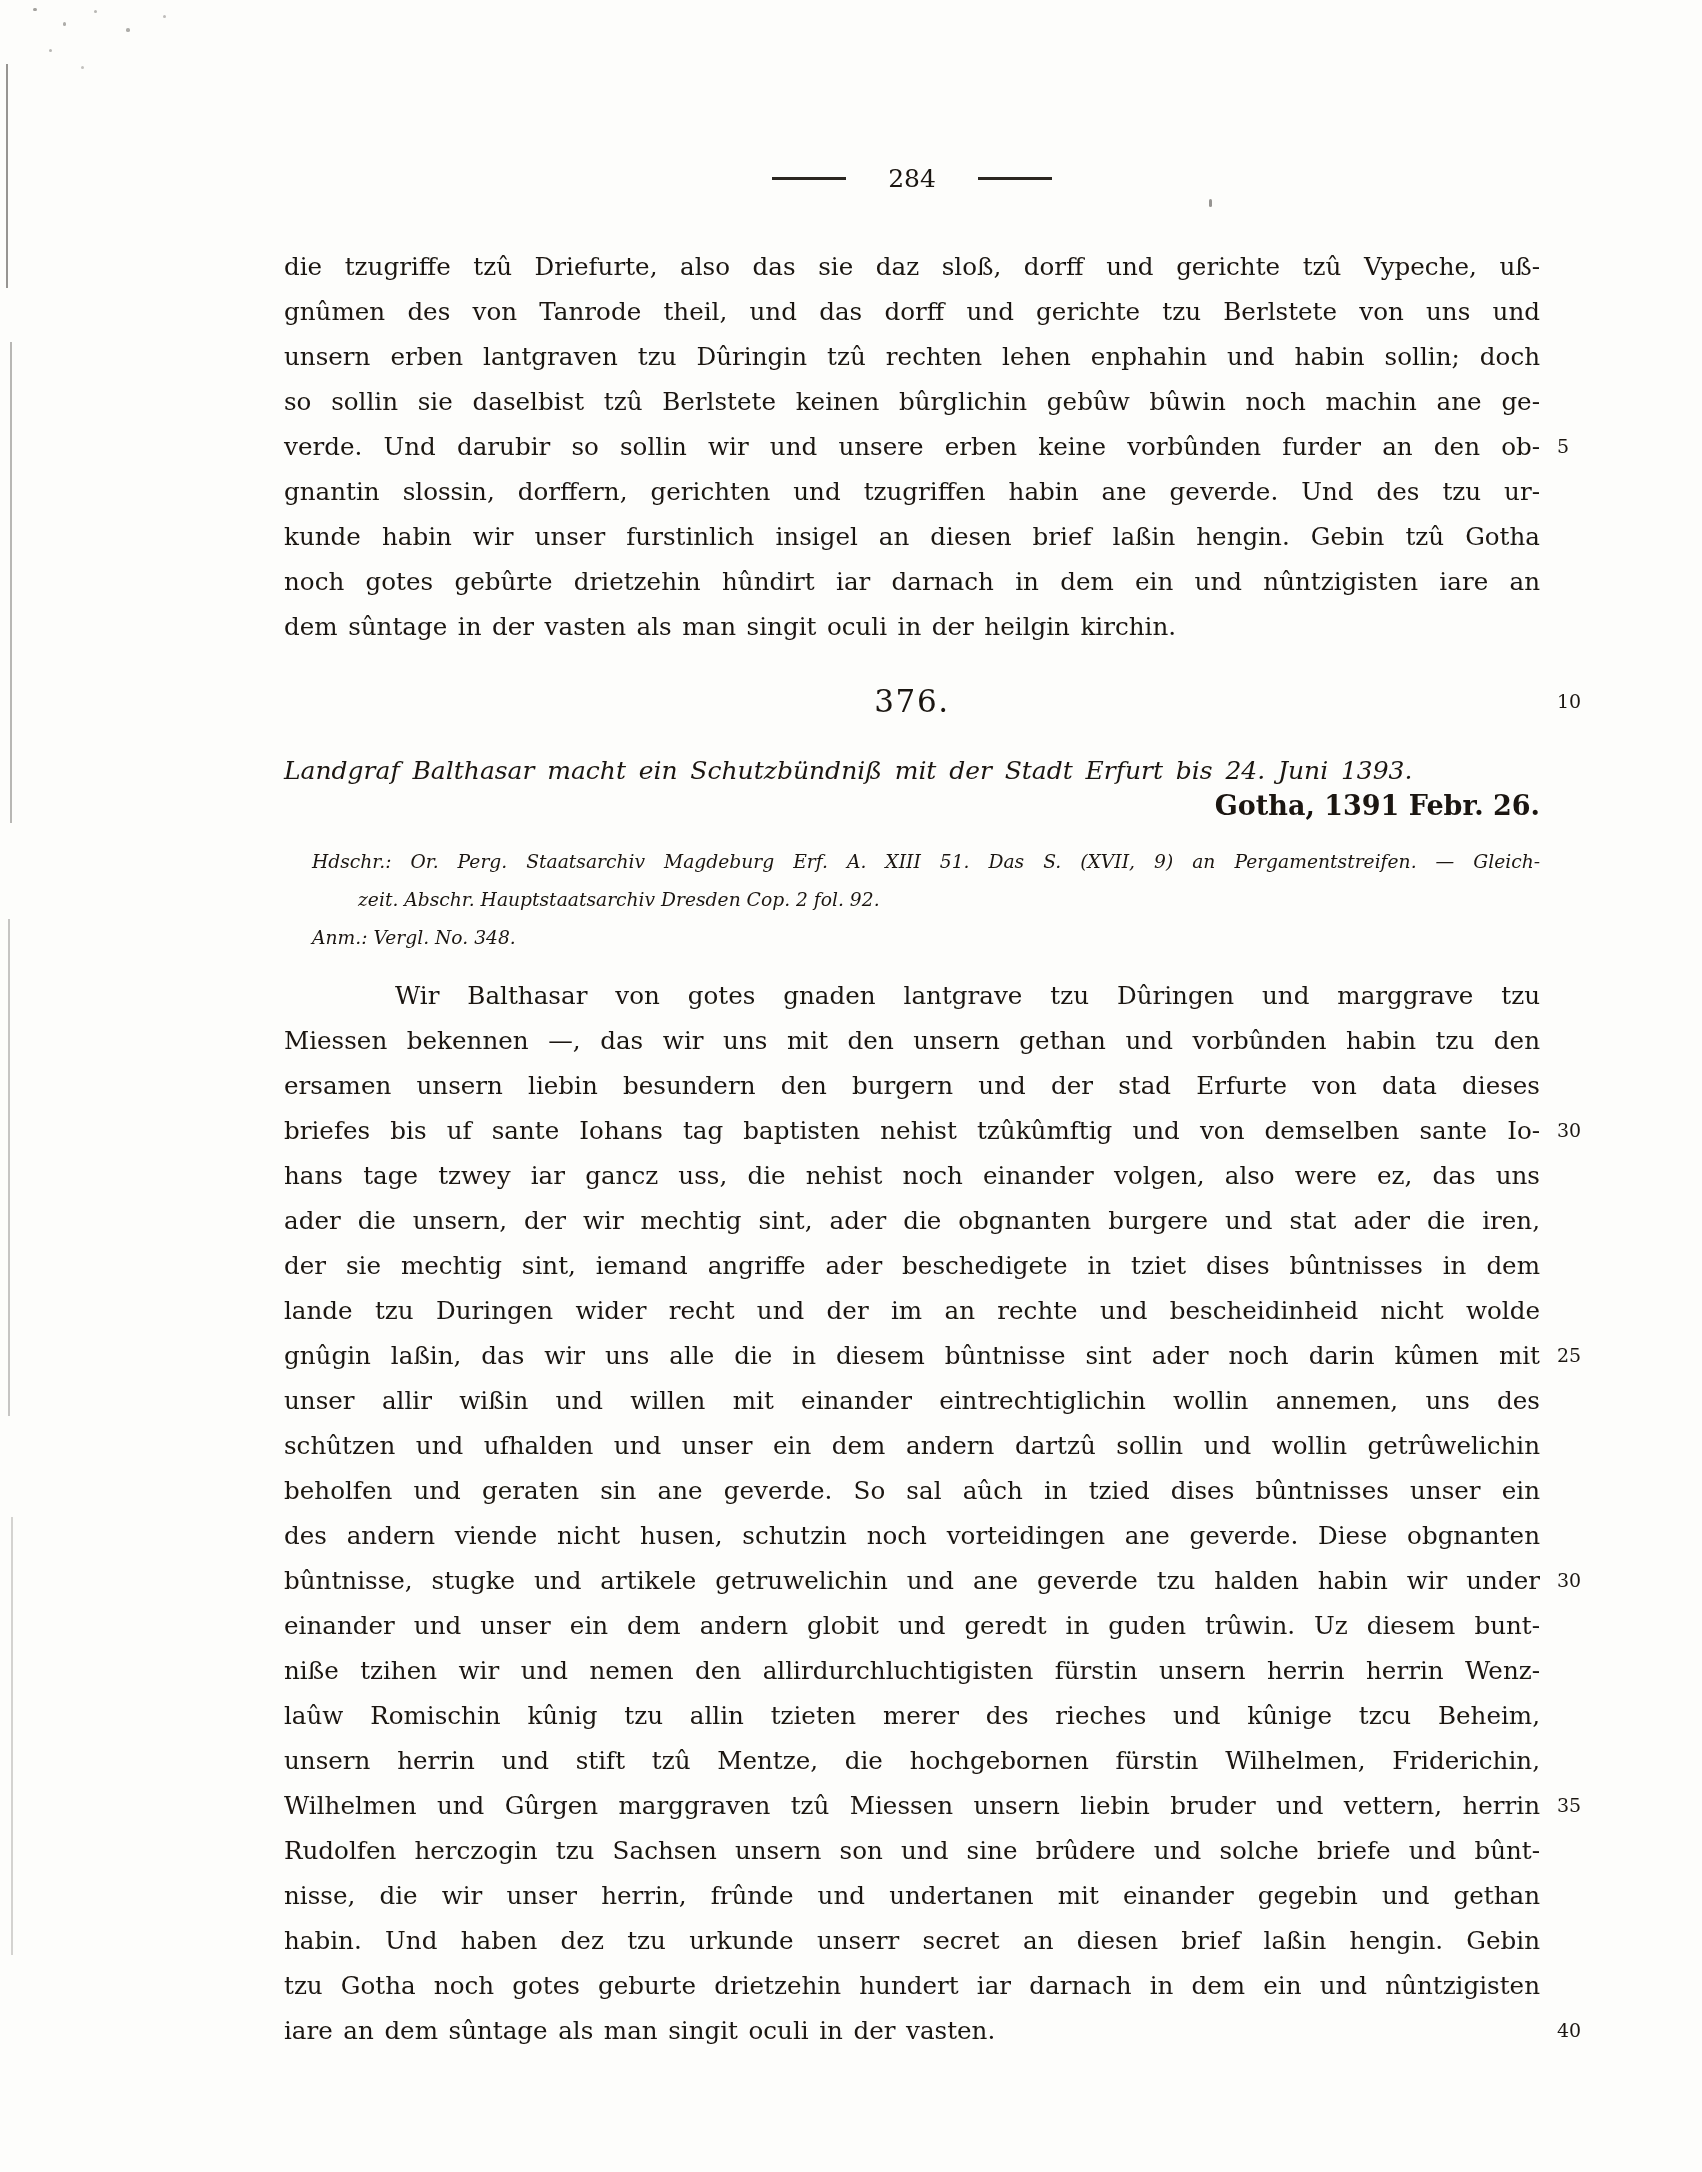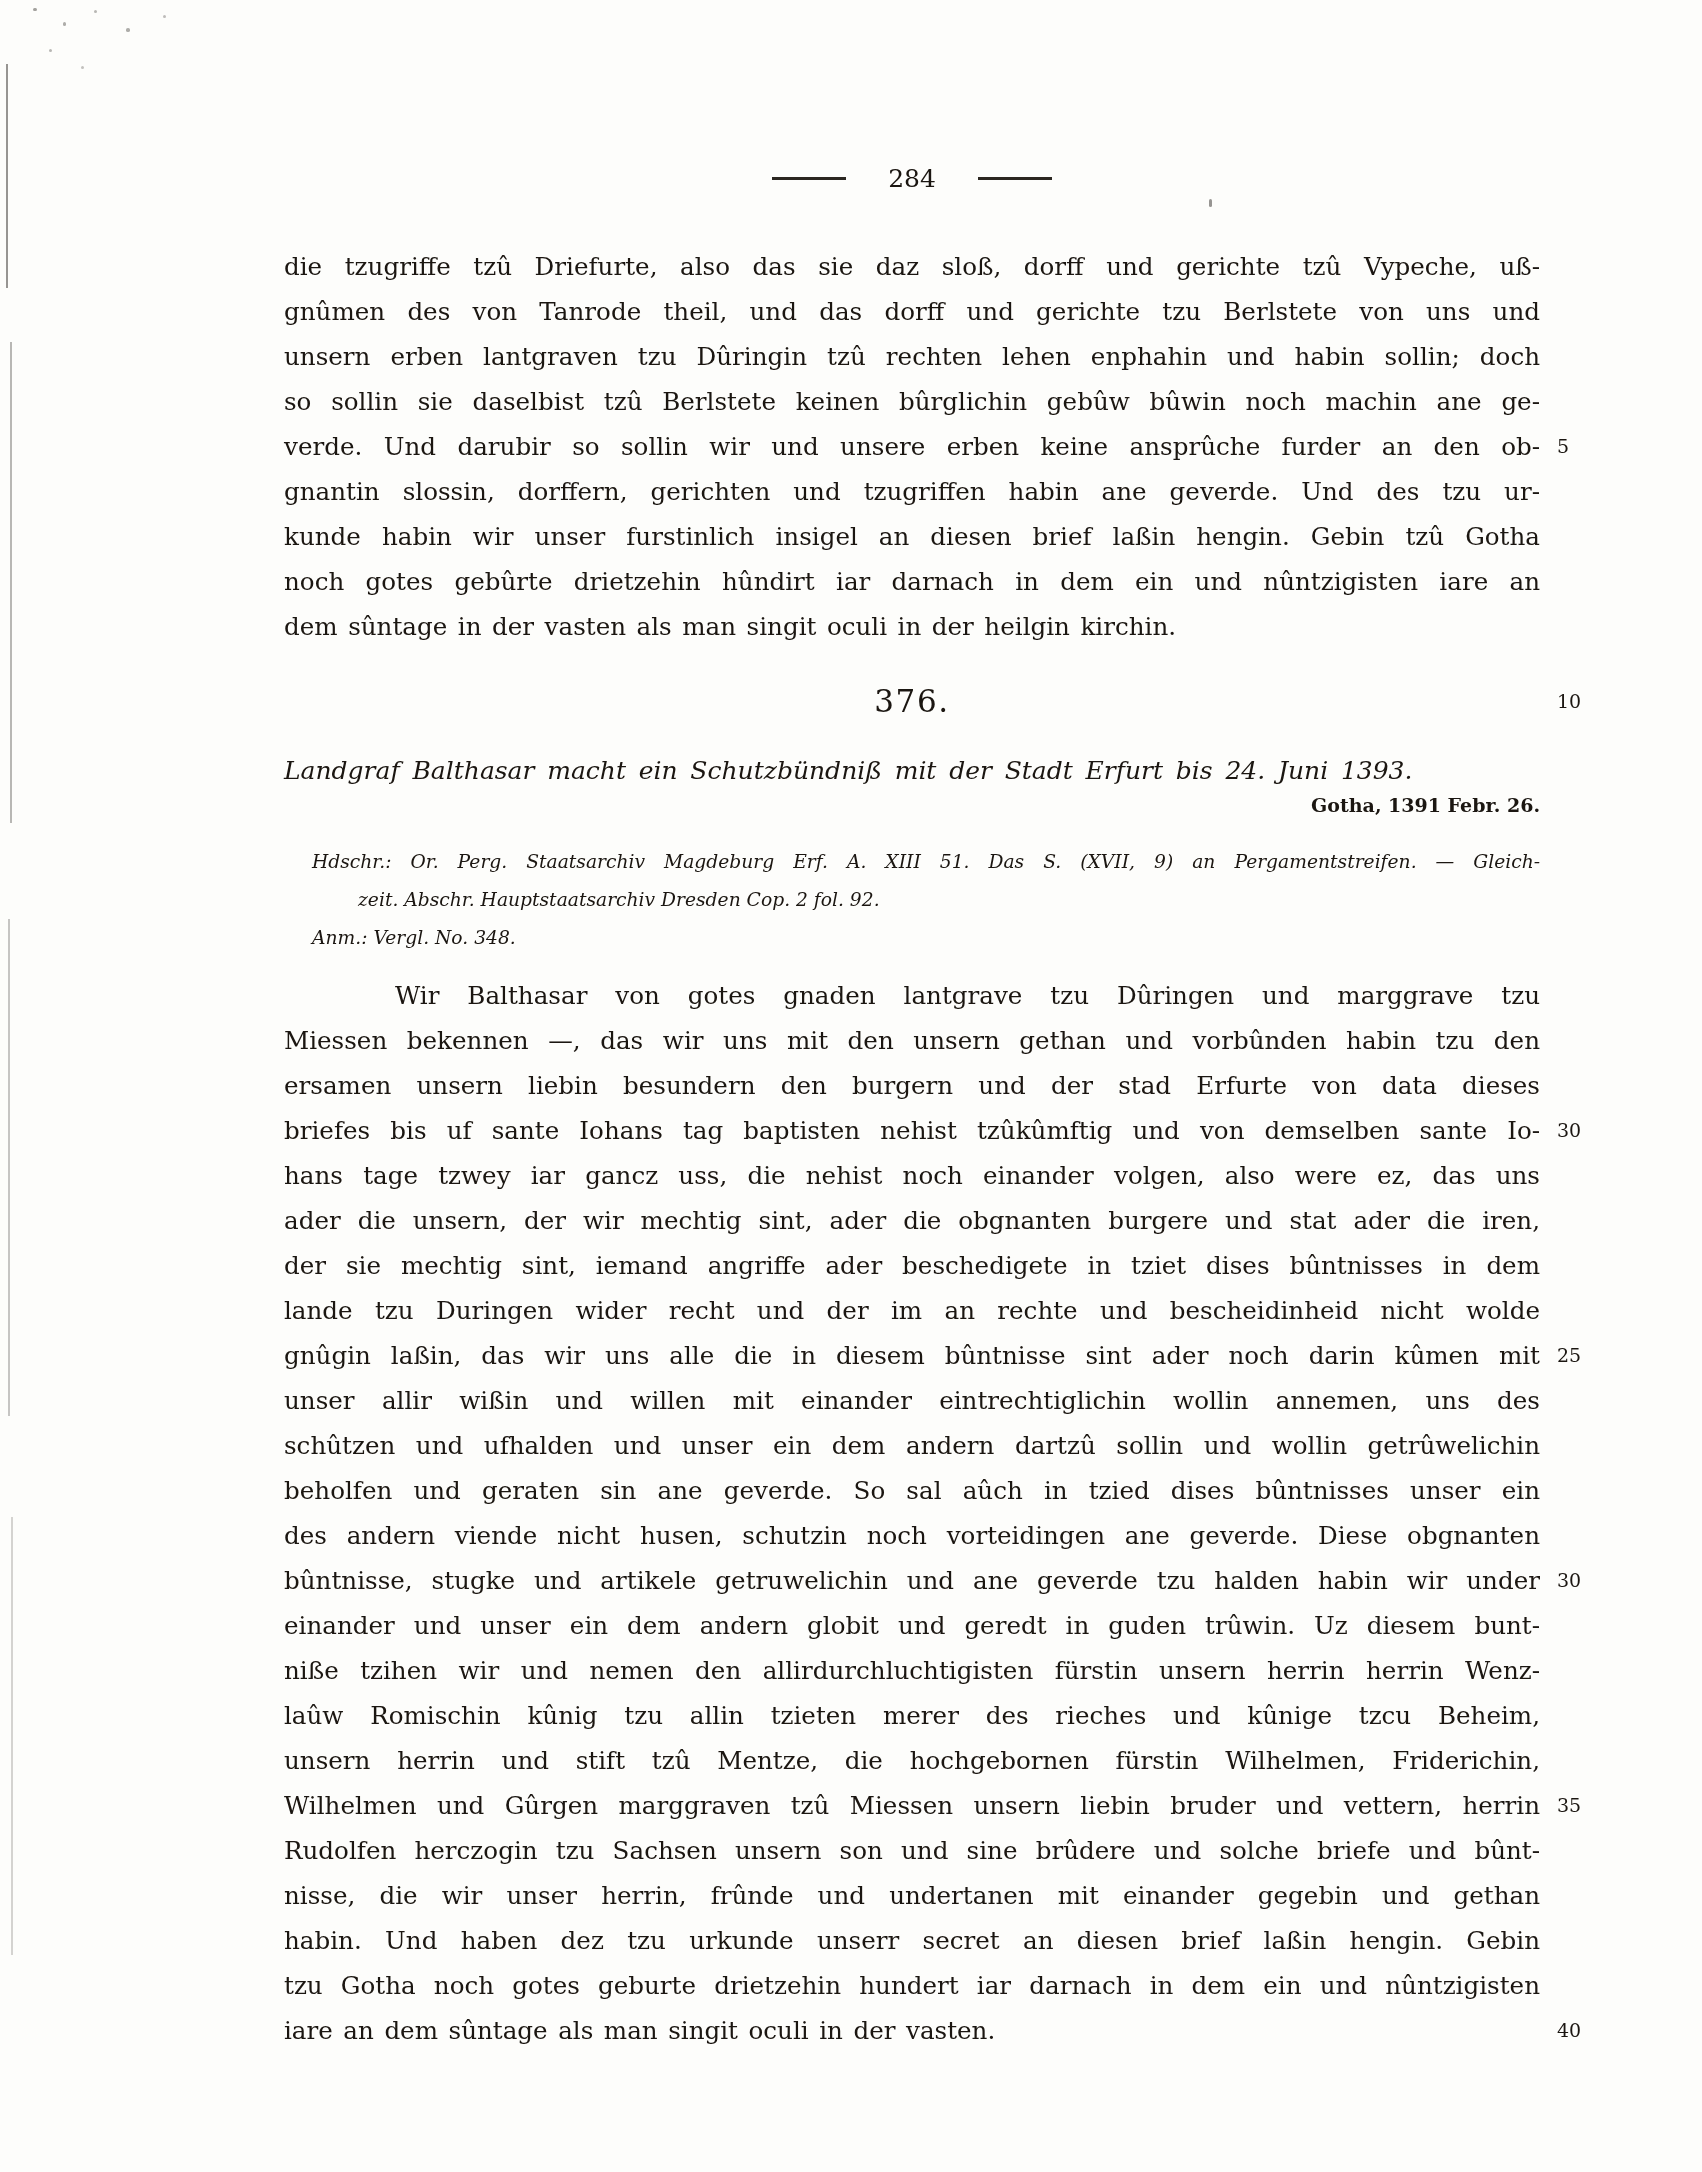--- a/index.html
+++ b/index.html
@@ -52,21 +52,21 @@
     margin-top: 30px;
     font-style: italic;
     font-size: 25px;
     line-height: 33px;
     word-spacing: 4.8px;
   }
   .dateline {
     margin-top: 2.1px;
     text-align: right;
     font-weight: bold;
-    font-size: 19px;
+    font-size: 27px;
     line-height: 33px;
   }
   .notes {
     margin-top: 21.4px;
     margin-left: 28px;
     font-style: italic;
     font-size: 18.7px;
   }
   .note-line { position: relative; line-height: 38px; text-align: left; }
   .note-line.justify { text-align: justify; text-align-last: justify; }
@@ -124,21 +124,21 @@
       <span class="rule"></span>
       <span>284</span>
       <span class="rule"></span>
     </div>
 
     <div class="intro">
       <div class="line"><span>die tzugriffe tzû Driefurte, also das sie daz sloß, dorff und gerichte tzû Vypeche, uß-</span></div>
       <div class="line"><span>gnûmen des von Tanrode theil, und das dorff und gerichte tzu Berlstete von uns und</span></div>
       <div class="line"><span>unsern erben lantgraven tzu Dûringin tzû rechten lehen enphahin und habin sollin; doch</span></div>
       <div class="line"><span>so sollin sie daselbist tzû Berlstete keinen bûrglichin gebûw bûwin noch machin ane ge-</span></div>
-      <div class="line"><span>verde. Und darubir so sollin wir und unsere erben keine ansprûche furder an den ob-</span><span class="margin-num">5</span></div>
+      <div class="line"><span>verde. Und darubir so sollin wir und unsere erben keine vorbûnden furder an den ob-</span><span class="margin-num">5</span></div>
       <div class="line"><span>gnantin slossin, dorffern, gerichten und tzugriffen habin ane geverde. Und des tzu ur-</span></div>
       <div class="line"><span>kunde habin wir unser furstinlich insigel an diesen brief laßin hengin. Gebin tzû Gotha</span></div>
       <div class="line"><span>noch gotes gebûrte drietzehin hûndirt iar darnach in dem ein und nûntzigisten iare an</span></div>
       <div class="line last"><span>dem sûntage in der vasten als man singit oculi in der heilgin kirchin.</span></div>
     </div>
 
     <div class="heading">
       <span>376.</span>
       <span class="margin-num">10</span>
     </div>

